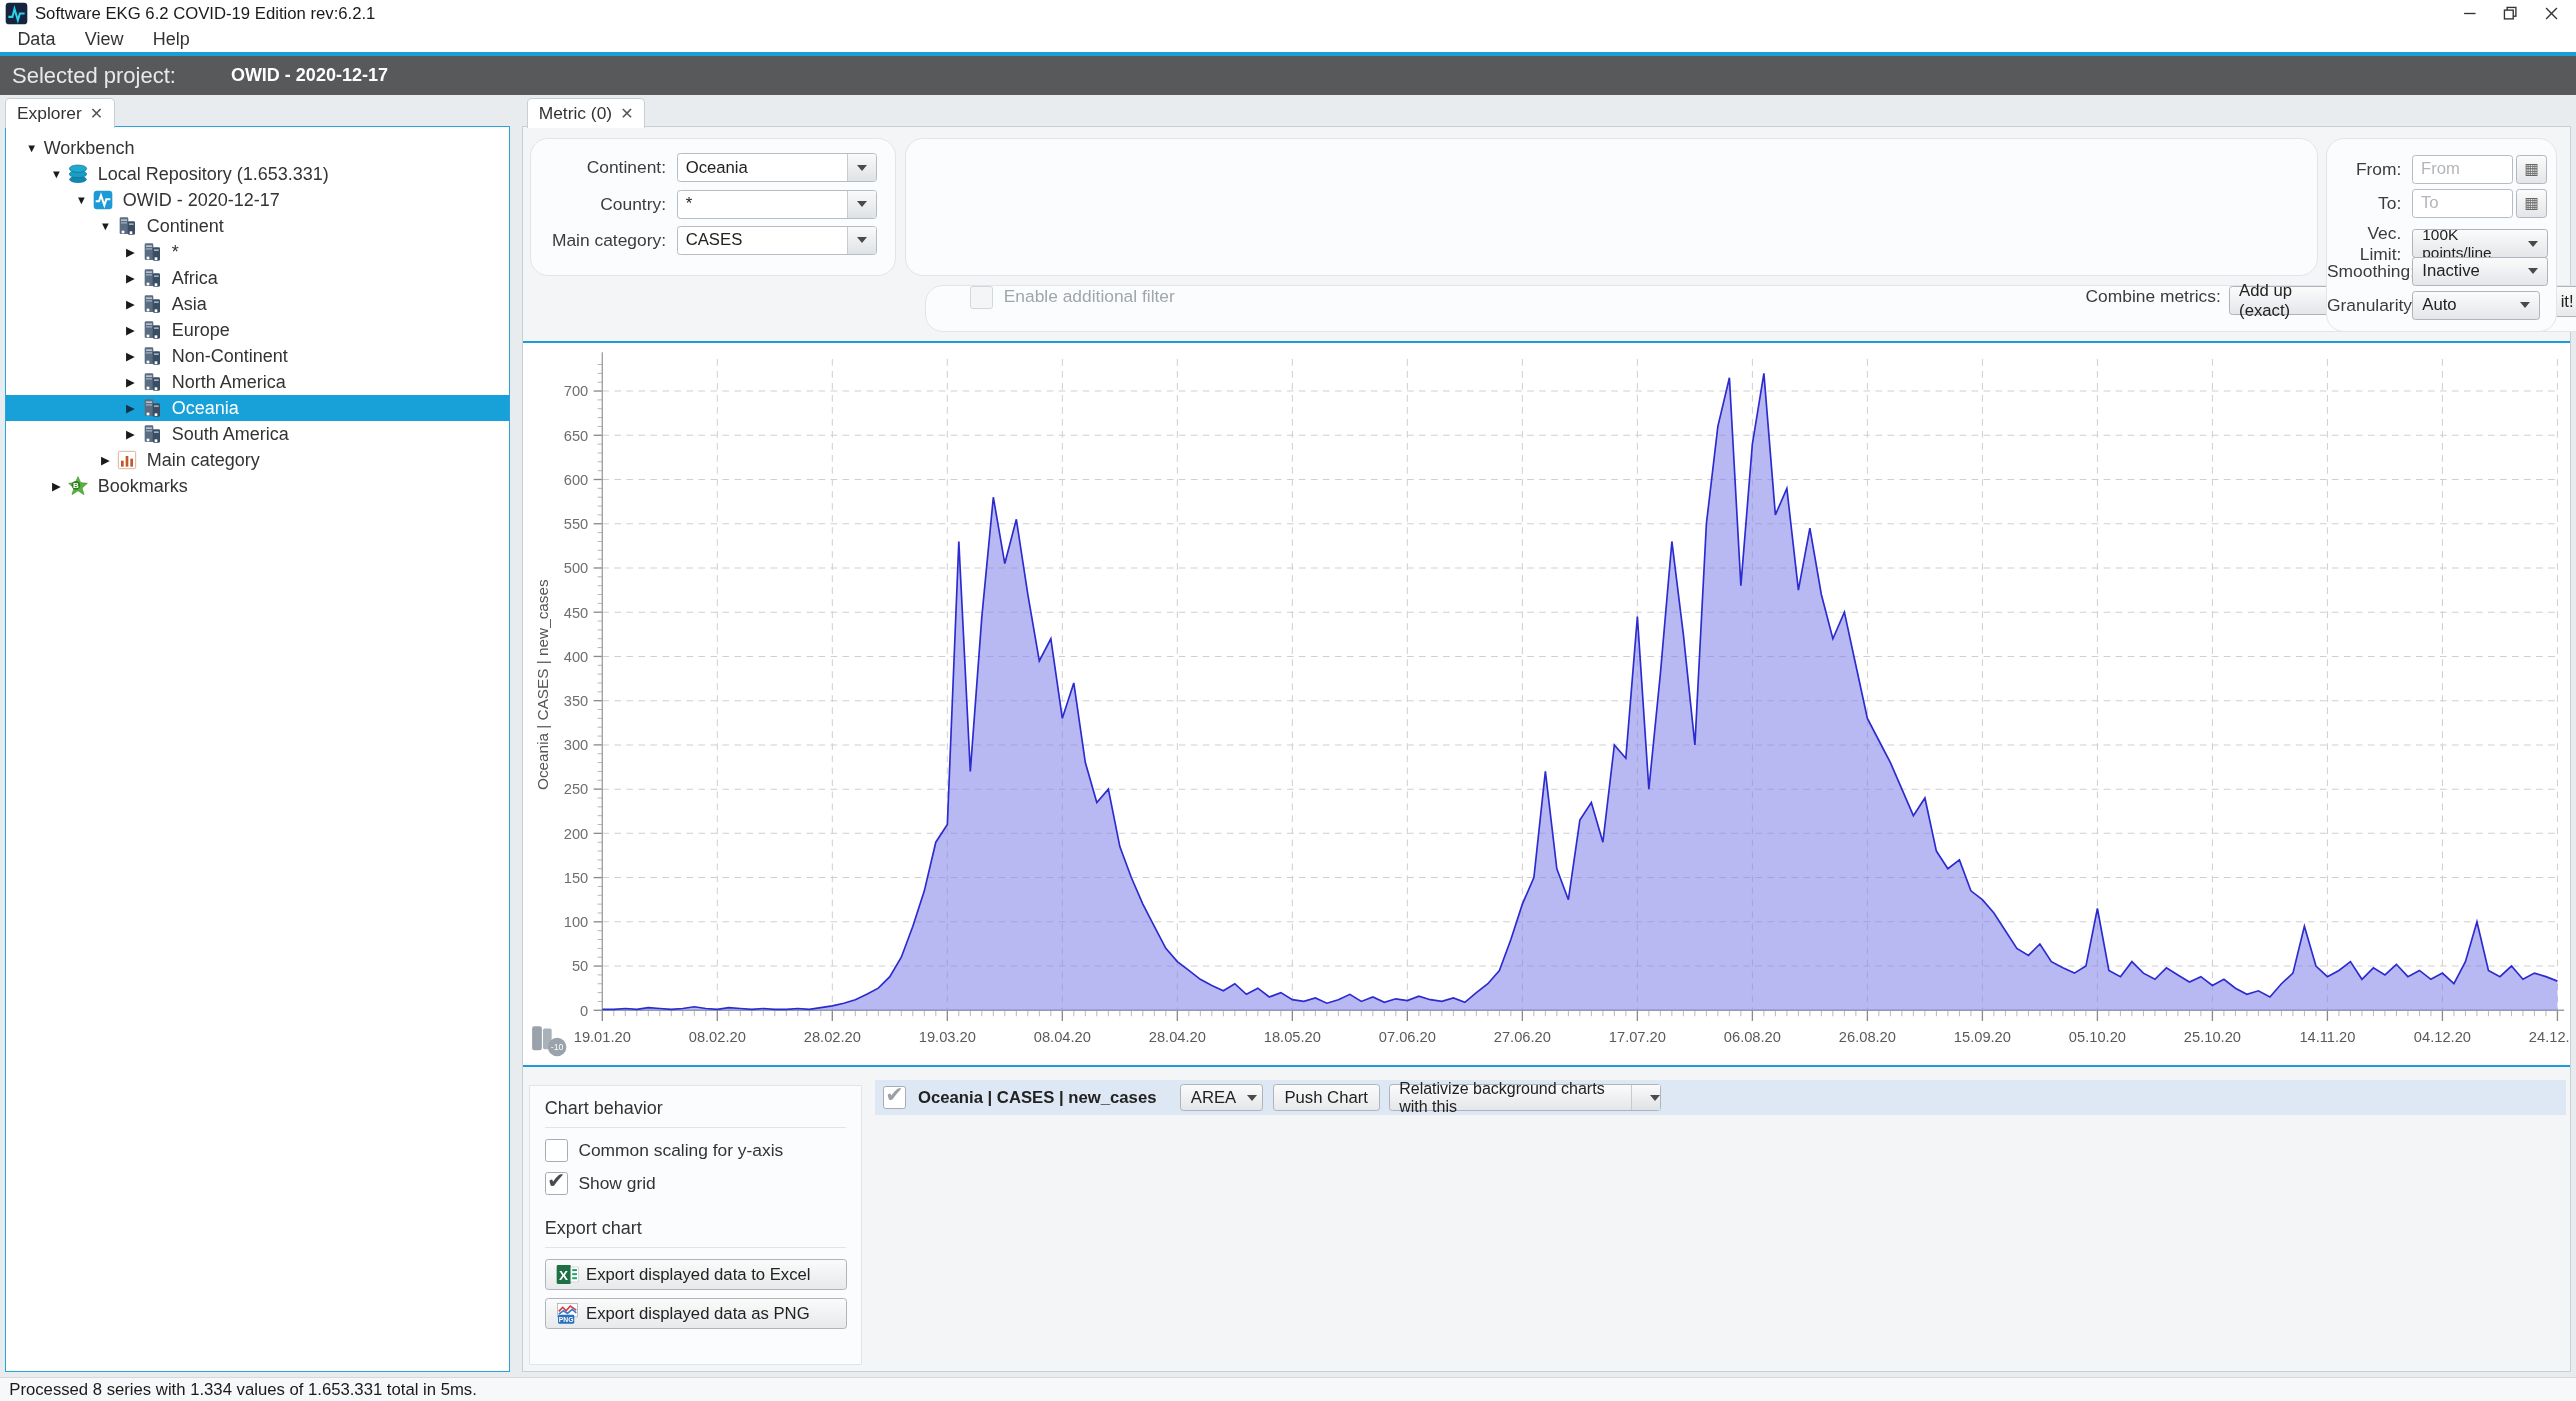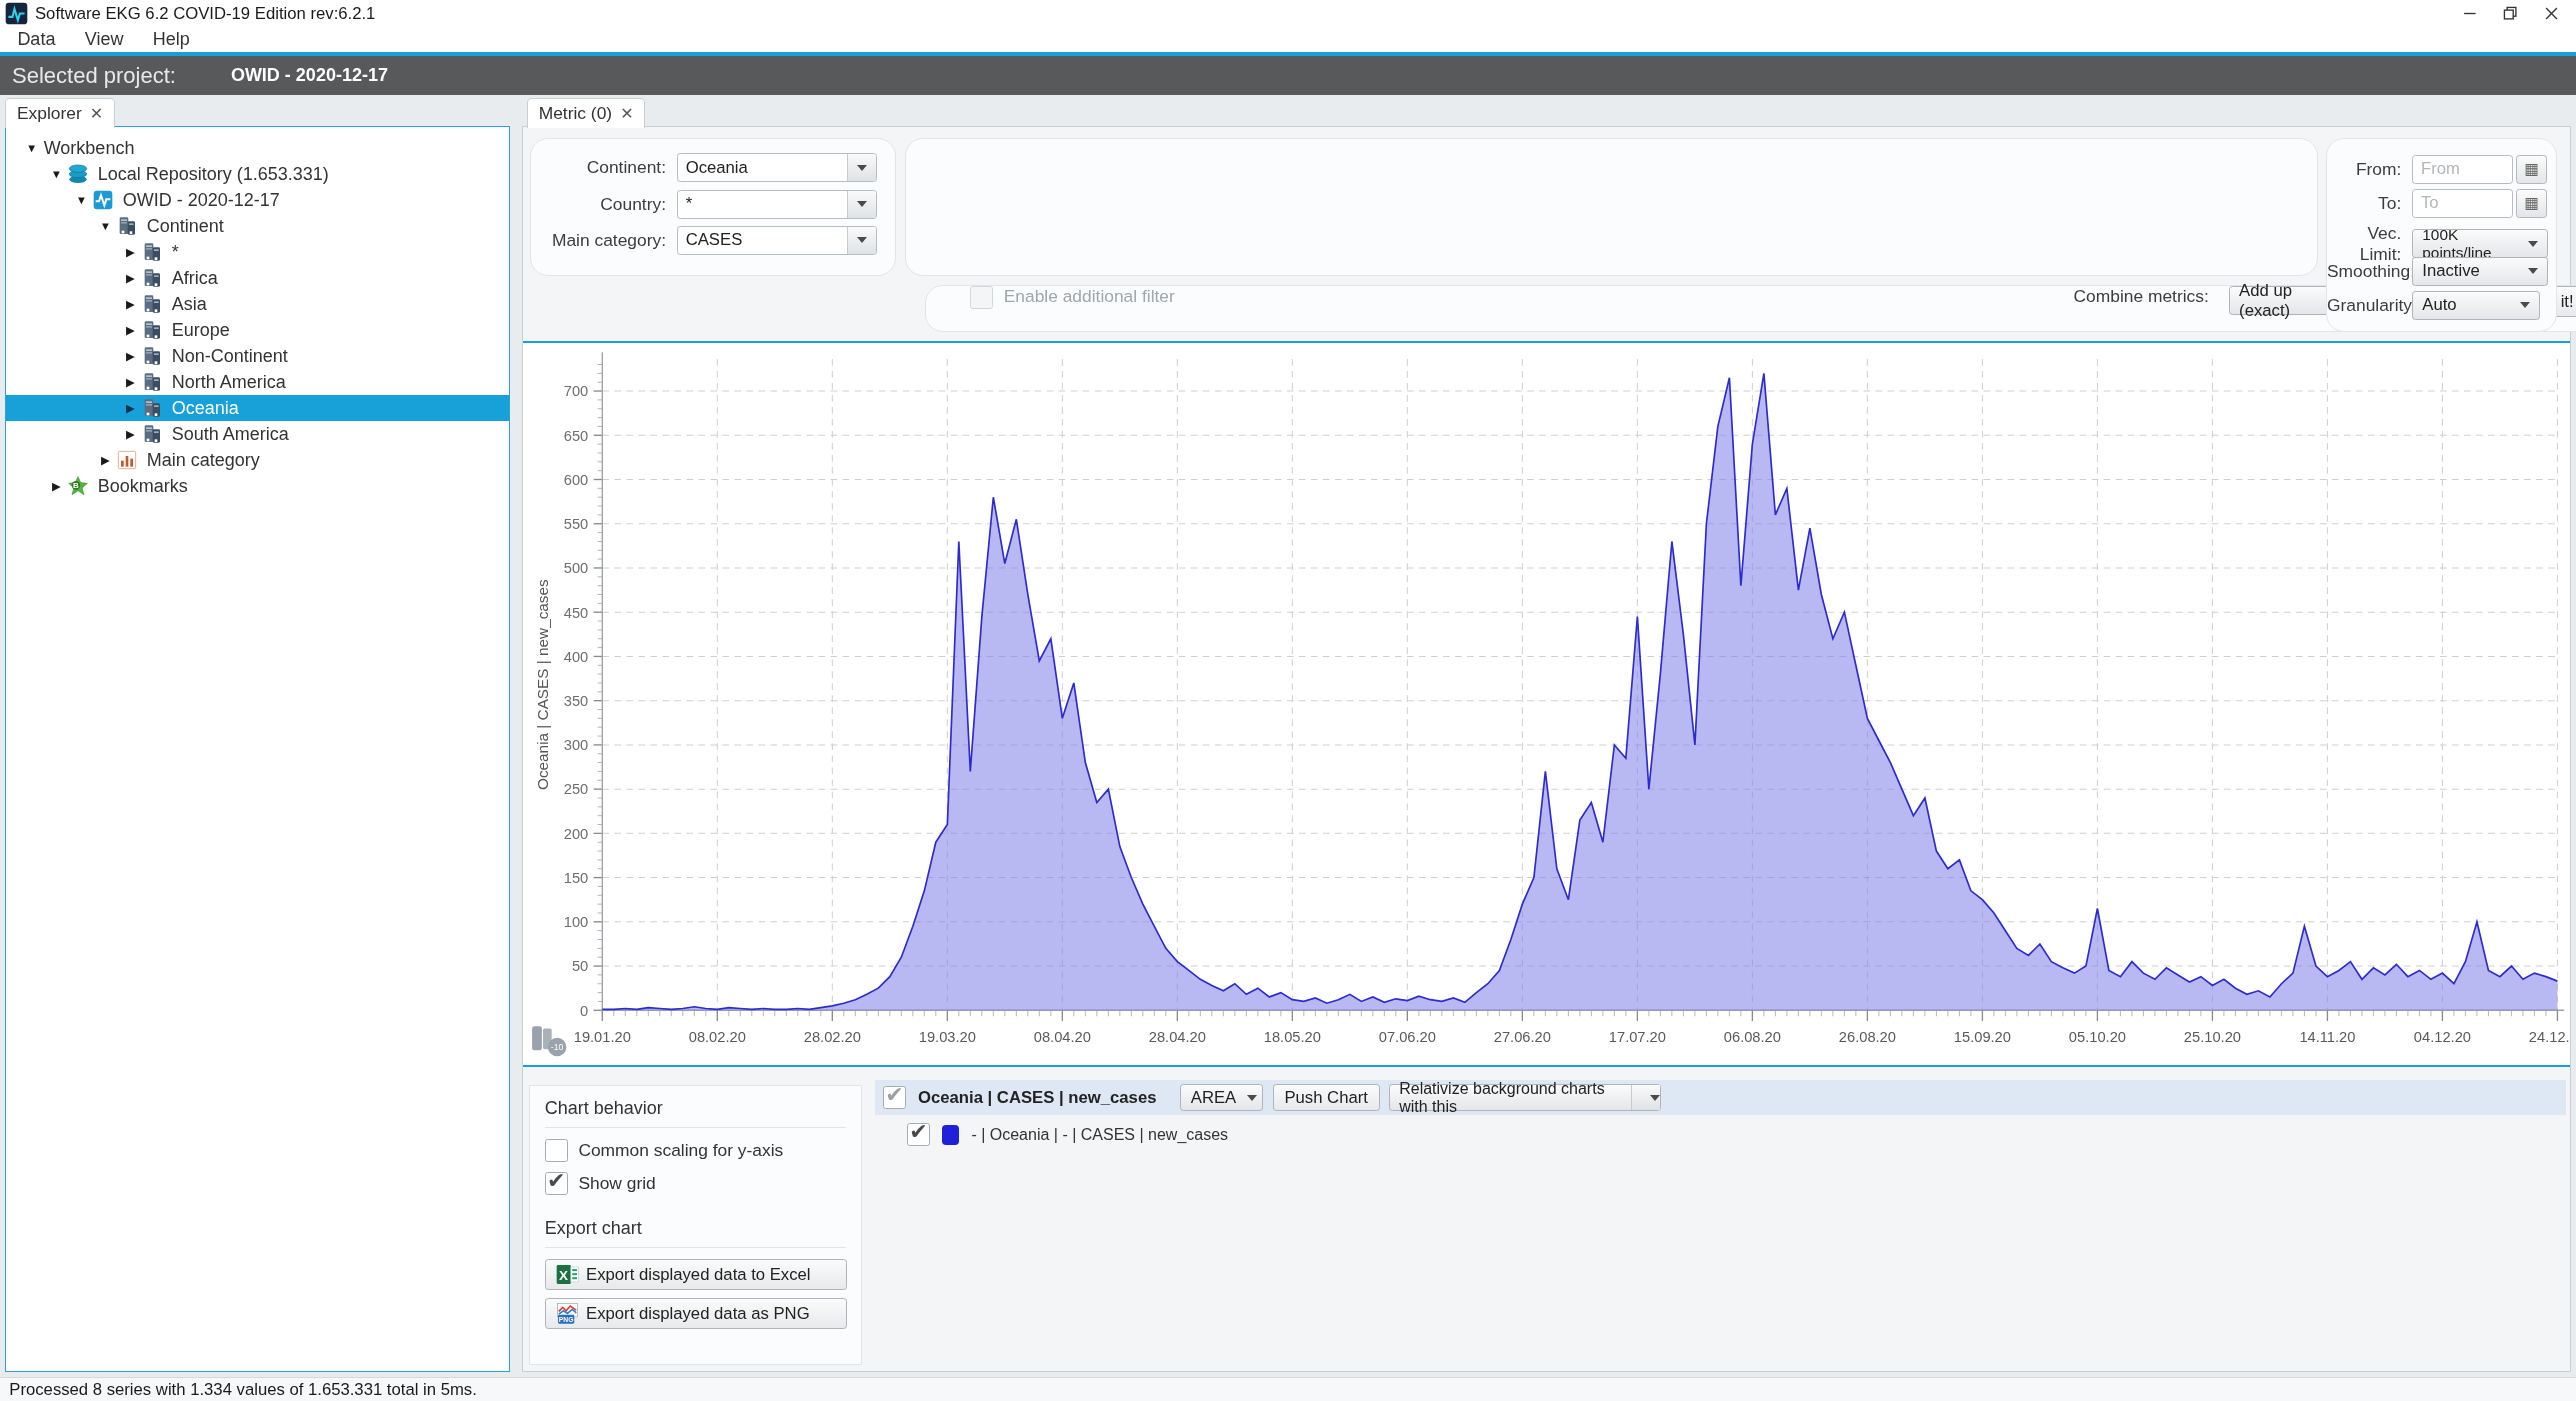--- a/index.html
+++ b/index.html
@@ -339,21 +339,21 @@
         </div>
       </div>
 
       <div class="card" style="left:382px;top:10.7px;width:1413px;height:138px">
       </div>
 
       <div class="card" style="left:402px;top:158px;width:1672px;height:47px;display:flex;align-items:flex-start">
         <div class="cb disabled" style="margin-left:44px"></div>
         <span style="font-size:17.4px;color:#a0a6ac;margin-left:10.7px">Enable additional filter</span>
         <span style="font-size:17.4px;color:#3c3c3c;margin-left:auto">Combine metrics:</span>
-        <div class="gsel" style="width:127px;margin-left:20px">
+        <div class="gsel" style="width:127px;margin-left:8px">
           <span>Add up (exact)</span>
             <div class="arr"></div>
         </div>
         <div class="btn" style="margin-left:12px;width:64px">
           <svg width="27" height="27" viewBox="0 0 40 40">
             <path d="M12 9 A12 12 0 0 1 31 14" fill="none" stroke="#3ba43b" stroke-width="5"></path>
             <polygon points="31,6 35,17 24,14" fill="#3ba43b"></polygon>
             <path d="M28 30 A12 12 0 0 1 9 26" fill="none" stroke="#3ba43b" stroke-width="5"></path>
             <polygon points="9,34 5,23 16,26" fill="#3ba43b"></polygon>
             <path d="M15 22 l6 8 l13 -16" fill="none" stroke="#2f93d6" stroke-width="6" stroke-linecap="round"></path>
@@ -777,24 +777,19 @@
       <div class="btn" style="height:27px;margin-left:9.3px">
           <span>Push Chart</span>
         </div>
       <div class="gsel" style="width:272px;height:27px;margin-left:9.3px;padding-right:0">
         <span style="font-size:16px">Relativize background charts with this</span>
         <div class="combo-btn" style="height:25px;margin-left:auto">
             <div class="arr"></div>
           </div>
       </div>
     </div>
-    <div id="series-row">
-      <div class="cb checked" style="margin-left:32px"></div>
-      <div class="swatch" id="series-swatch" style="background: rgb(32, 32, 216);"></div>
-      <span class="sl">- | Oceania | - | CASES | new_cases</span>
-    </div>
   </div>
 
   <div class="statusbar">
     <span>Processed 8 series with 1.334 values of 1.653.331 total in 5ms.</span>
   </div>
 </div>
 
 
 </body></html>

